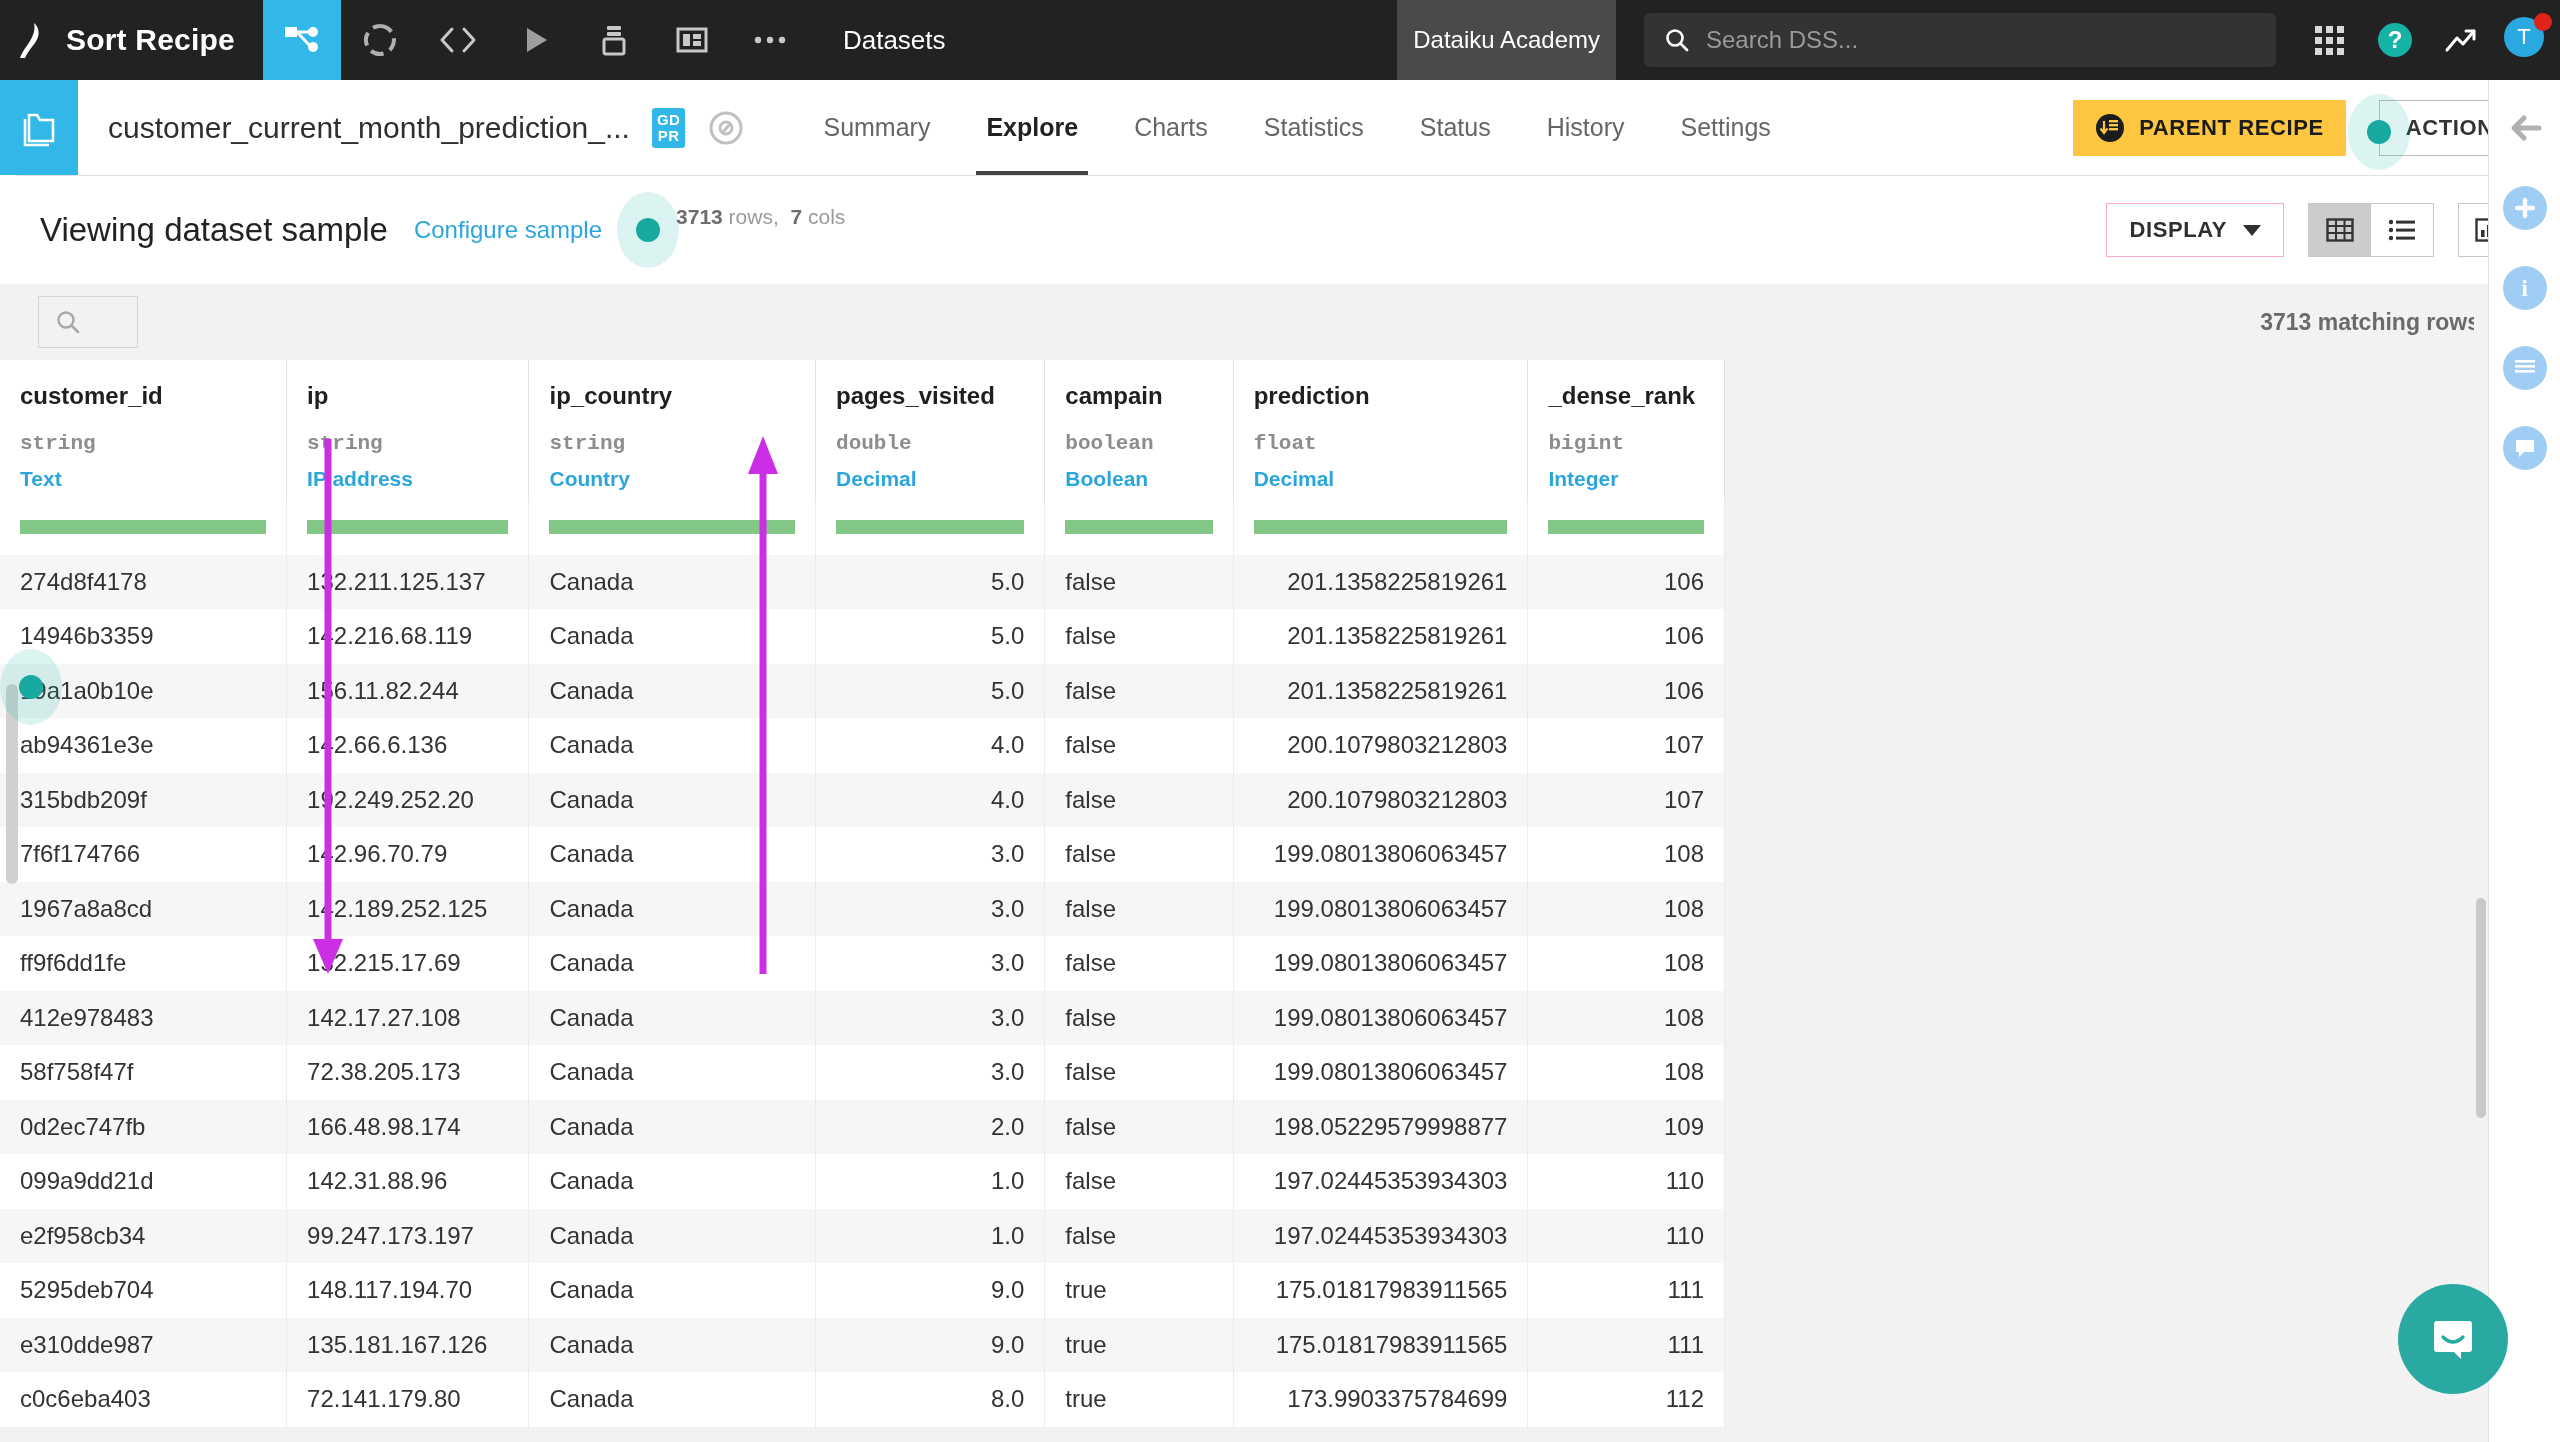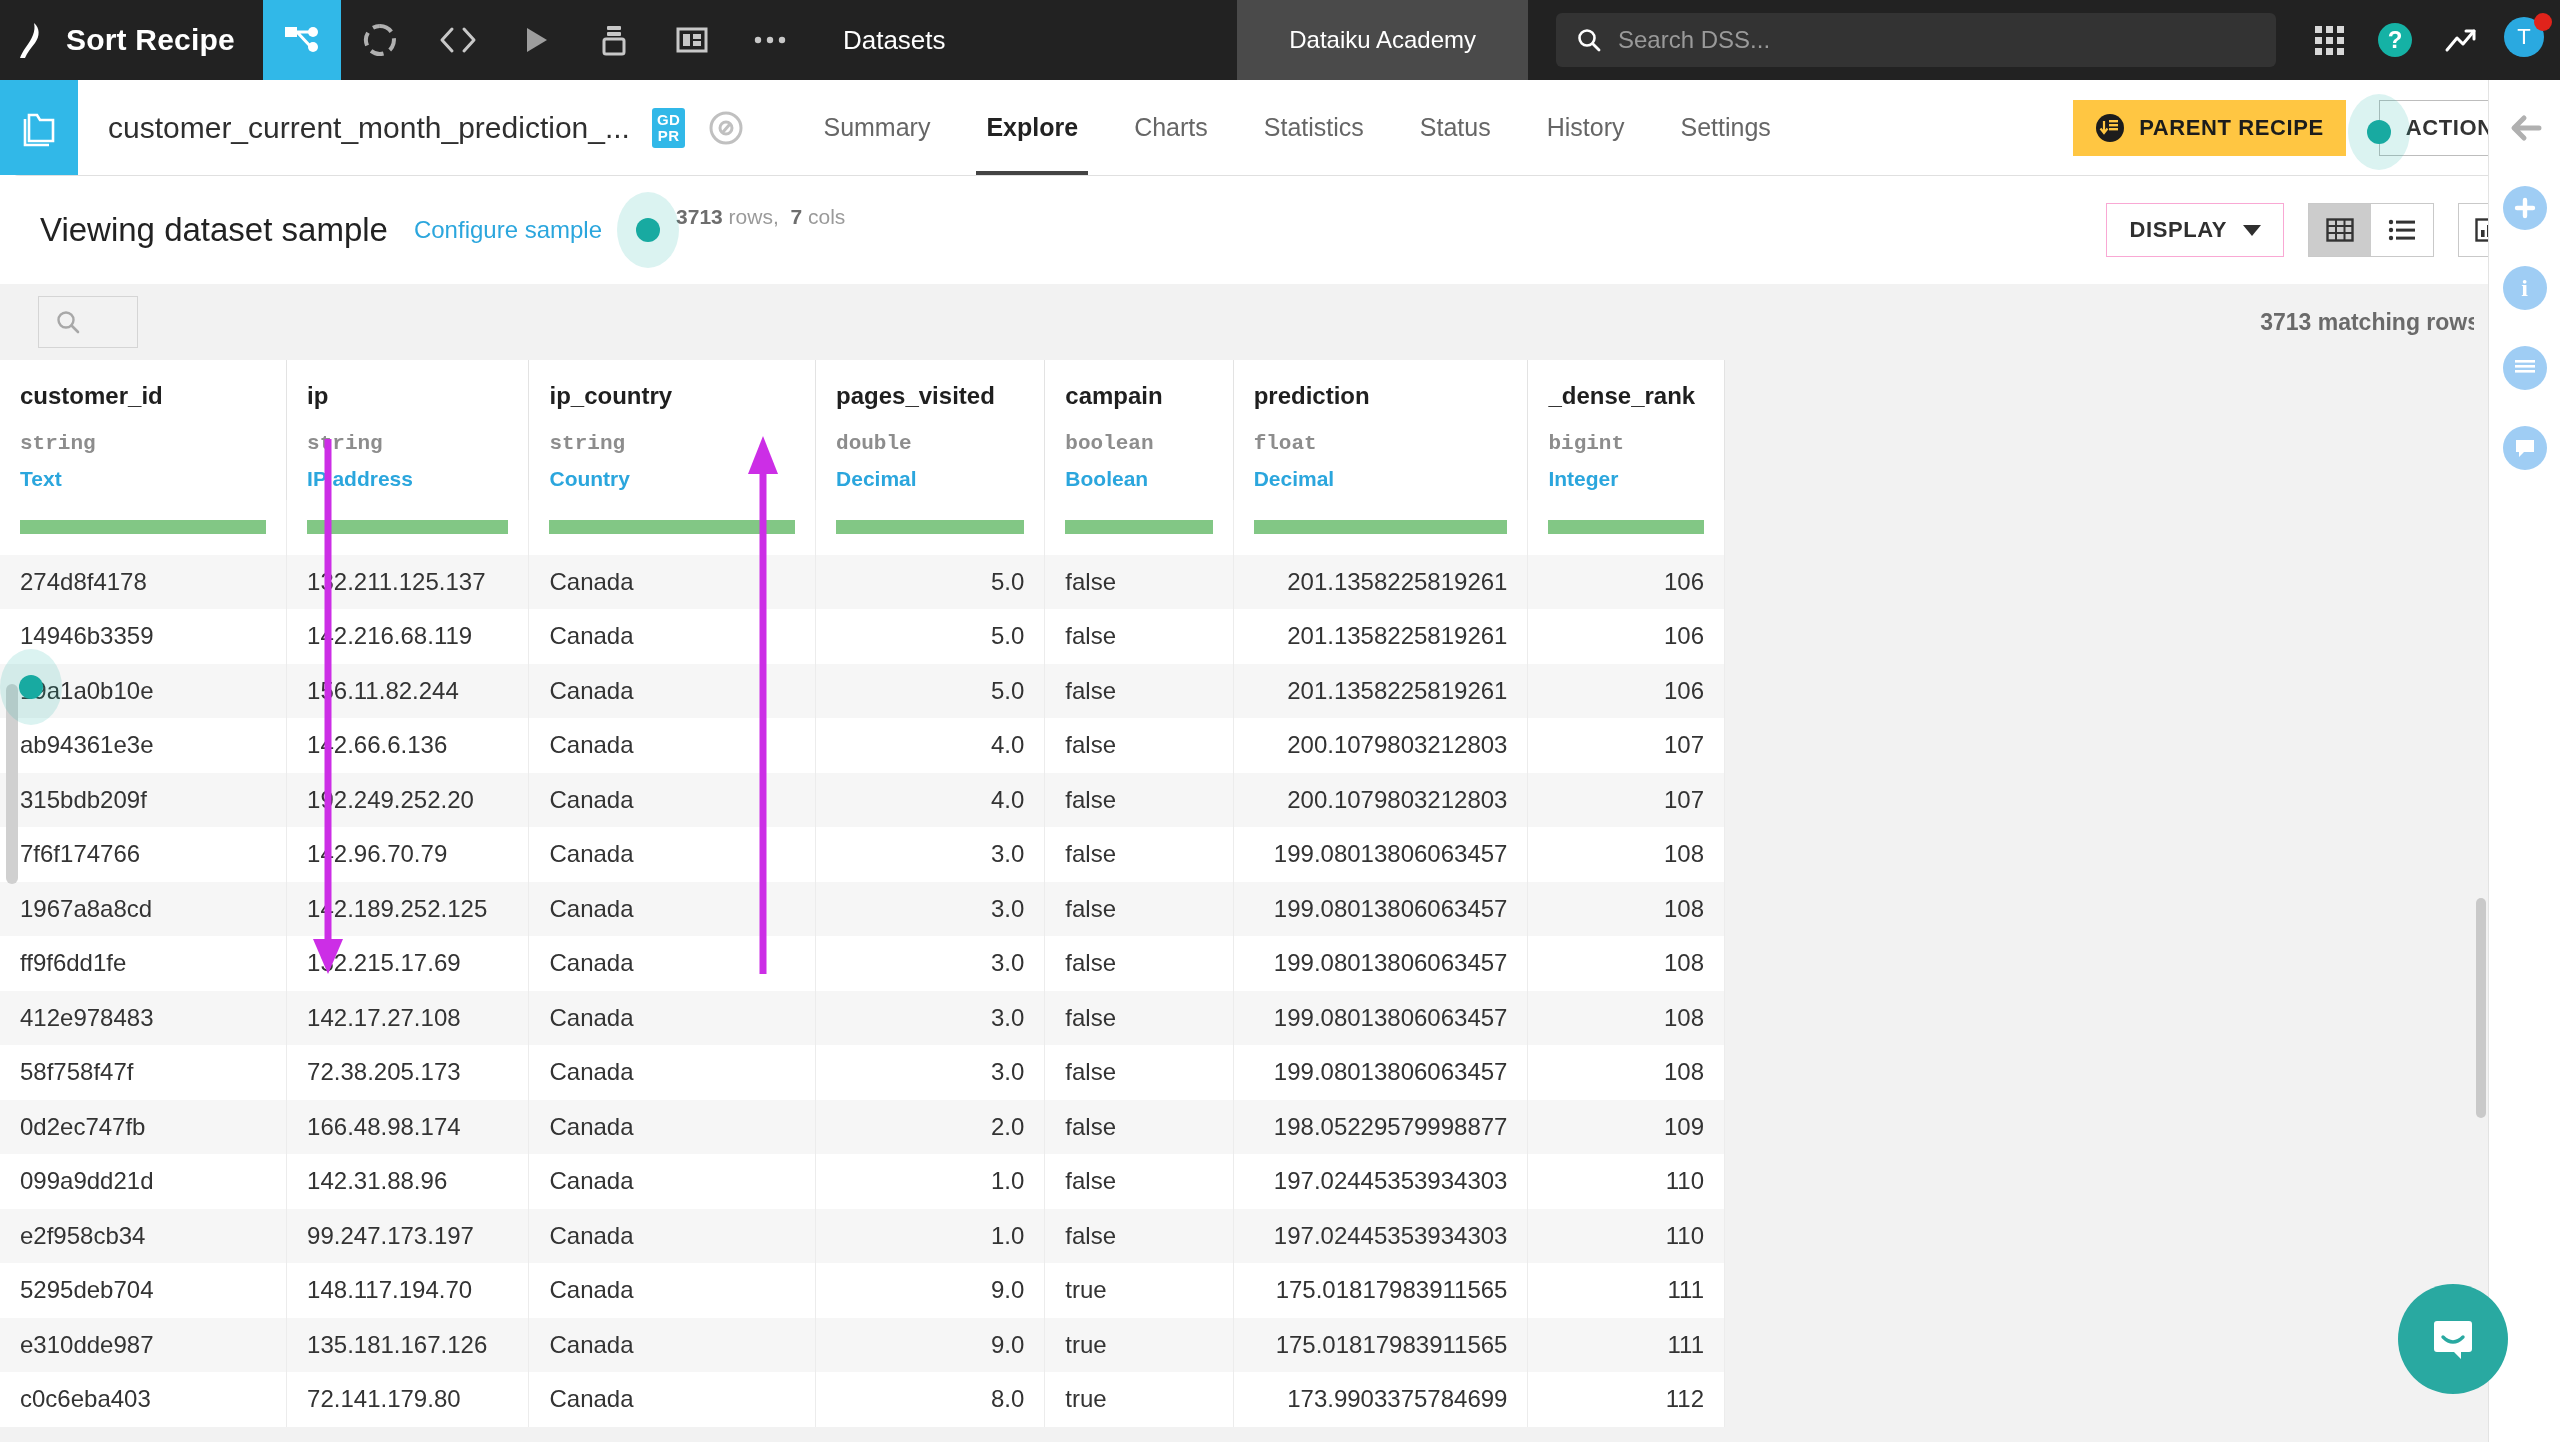--- a/index.html
+++ b/index.html
@@ -33,30 +33,30 @@
   .nav-icon svg { display: block; }
   .topnav-label {
     display: flex; align-items: center;
     color: #ffffff; font-size: 26px;
     padding: 0 34px; cursor: pointer;
   }
   .topbar-spacer { flex: 1; }
   .academy-chip {
     display: flex; align-items: center; justify-content: center;
     background: #4a4a4a; color: #ffffff; font-size: 24px;
-    padding: 0 52px; cursor: pointer;
+    padding: 0 16px; cursor: pointer;
   }
   .search-wrap {
     display: flex; align-items: center;
     padding: 0 20px 0 28px;
   }
   .search-box {
     display: flex; align-items: center; gap: 16px;
     background: #333333; border-radius: 6px;
-    width: 720px; height: 54px; padding: 0 20px;
+    width: 632px; height: 54px; padding: 0 20px;
     cursor: text;
   }
   .search-box .ph { color: #9a9a9a; font-size: 24px; }
   .tb-icon {
     width: 66px; display: flex; align-items: center; justify-content: center;
     cursor: pointer;
   }
   .grid-dots { display: grid; grid-template-columns: repeat(3, 7px); gap: 4px; }
   .grid-dots i { width: 7px; height: 7px; background: #d8d8d8; display: block; }
   .help-circle {

